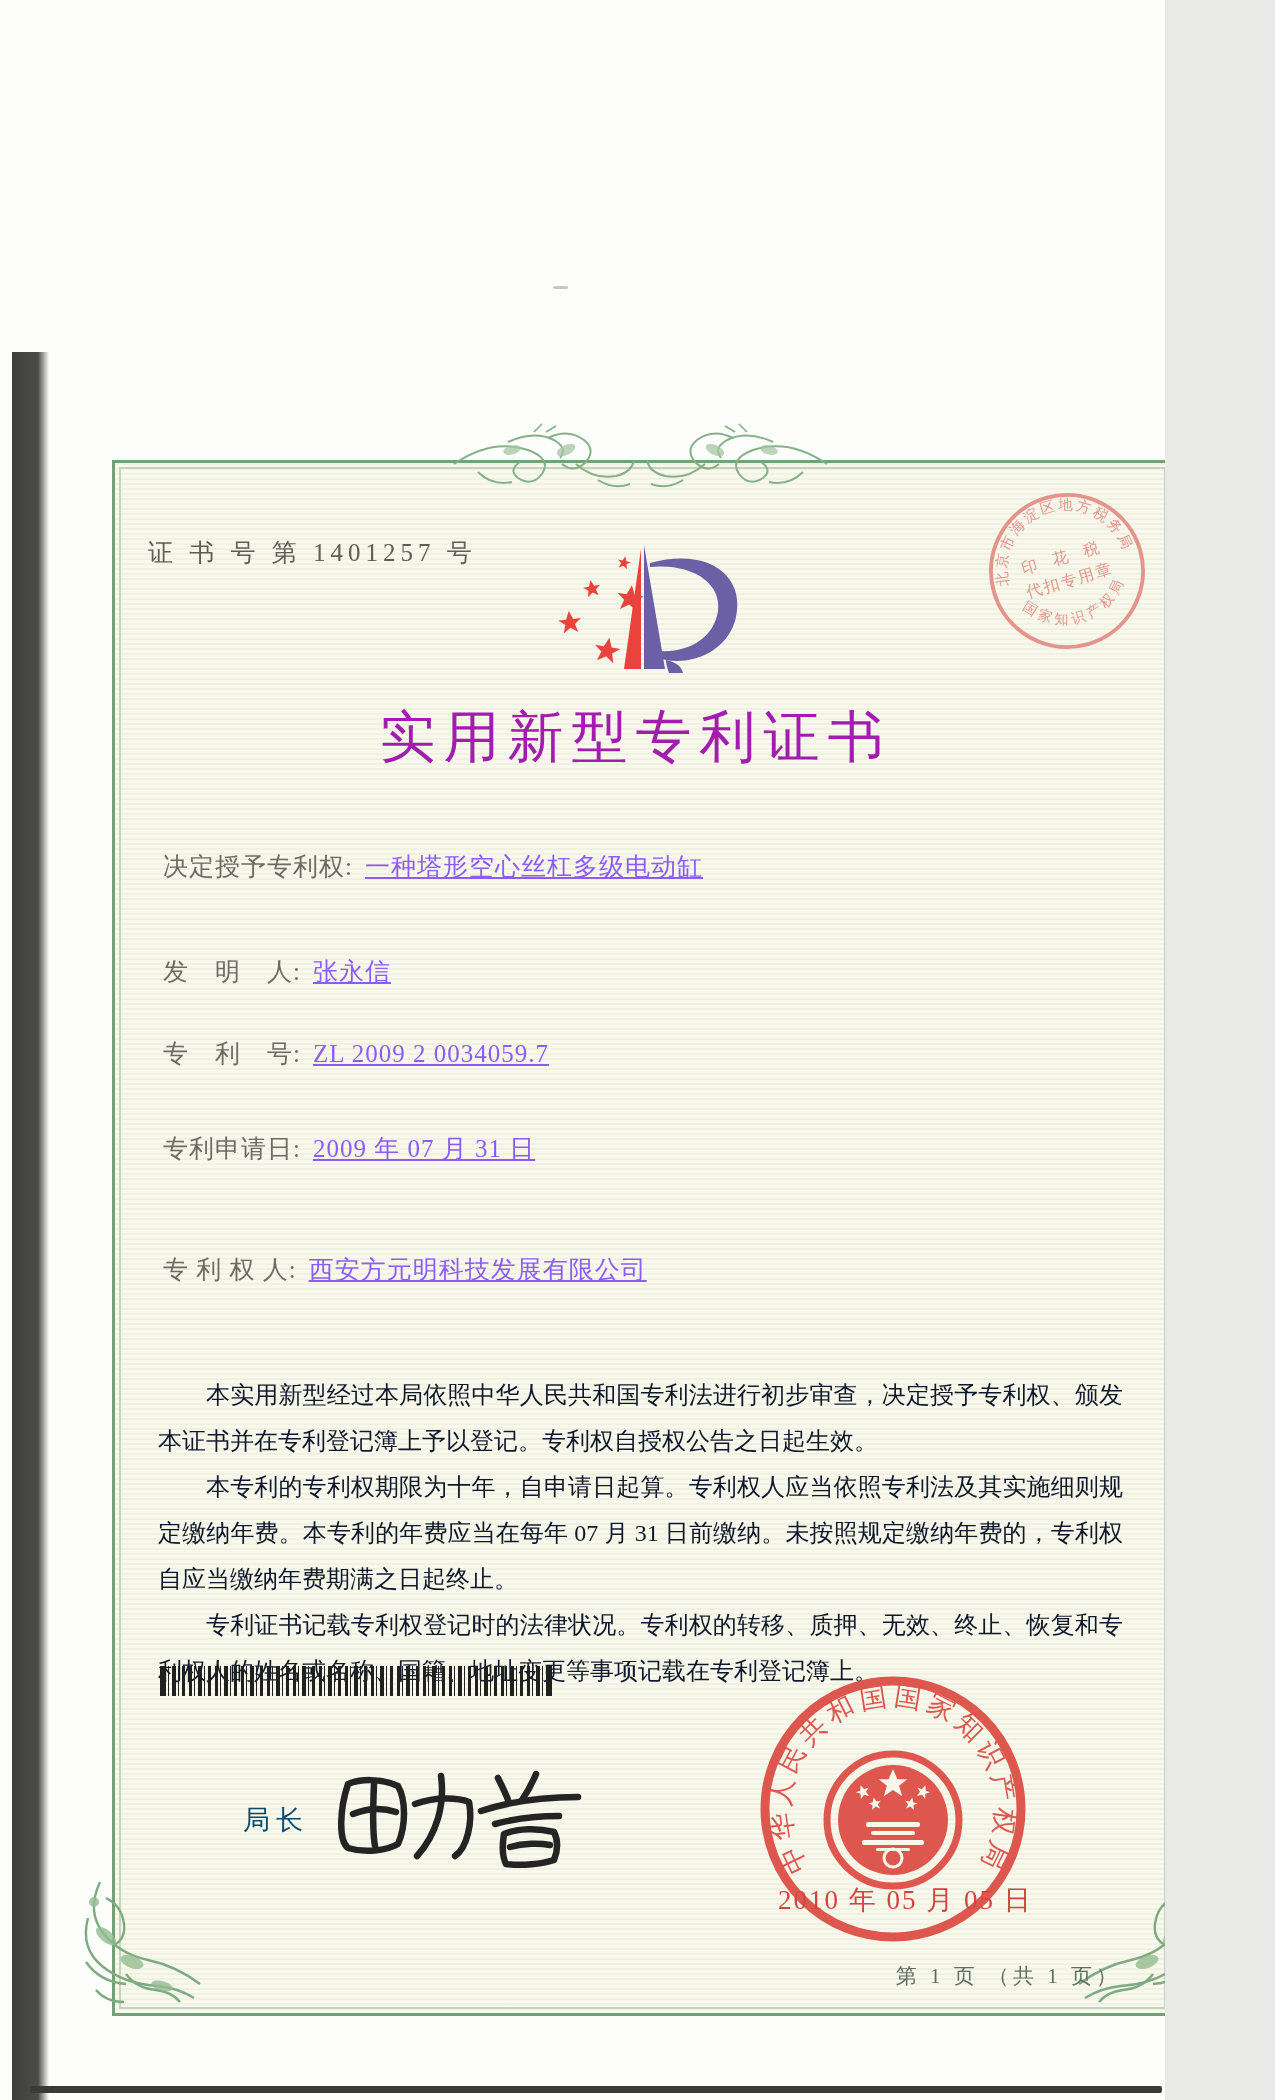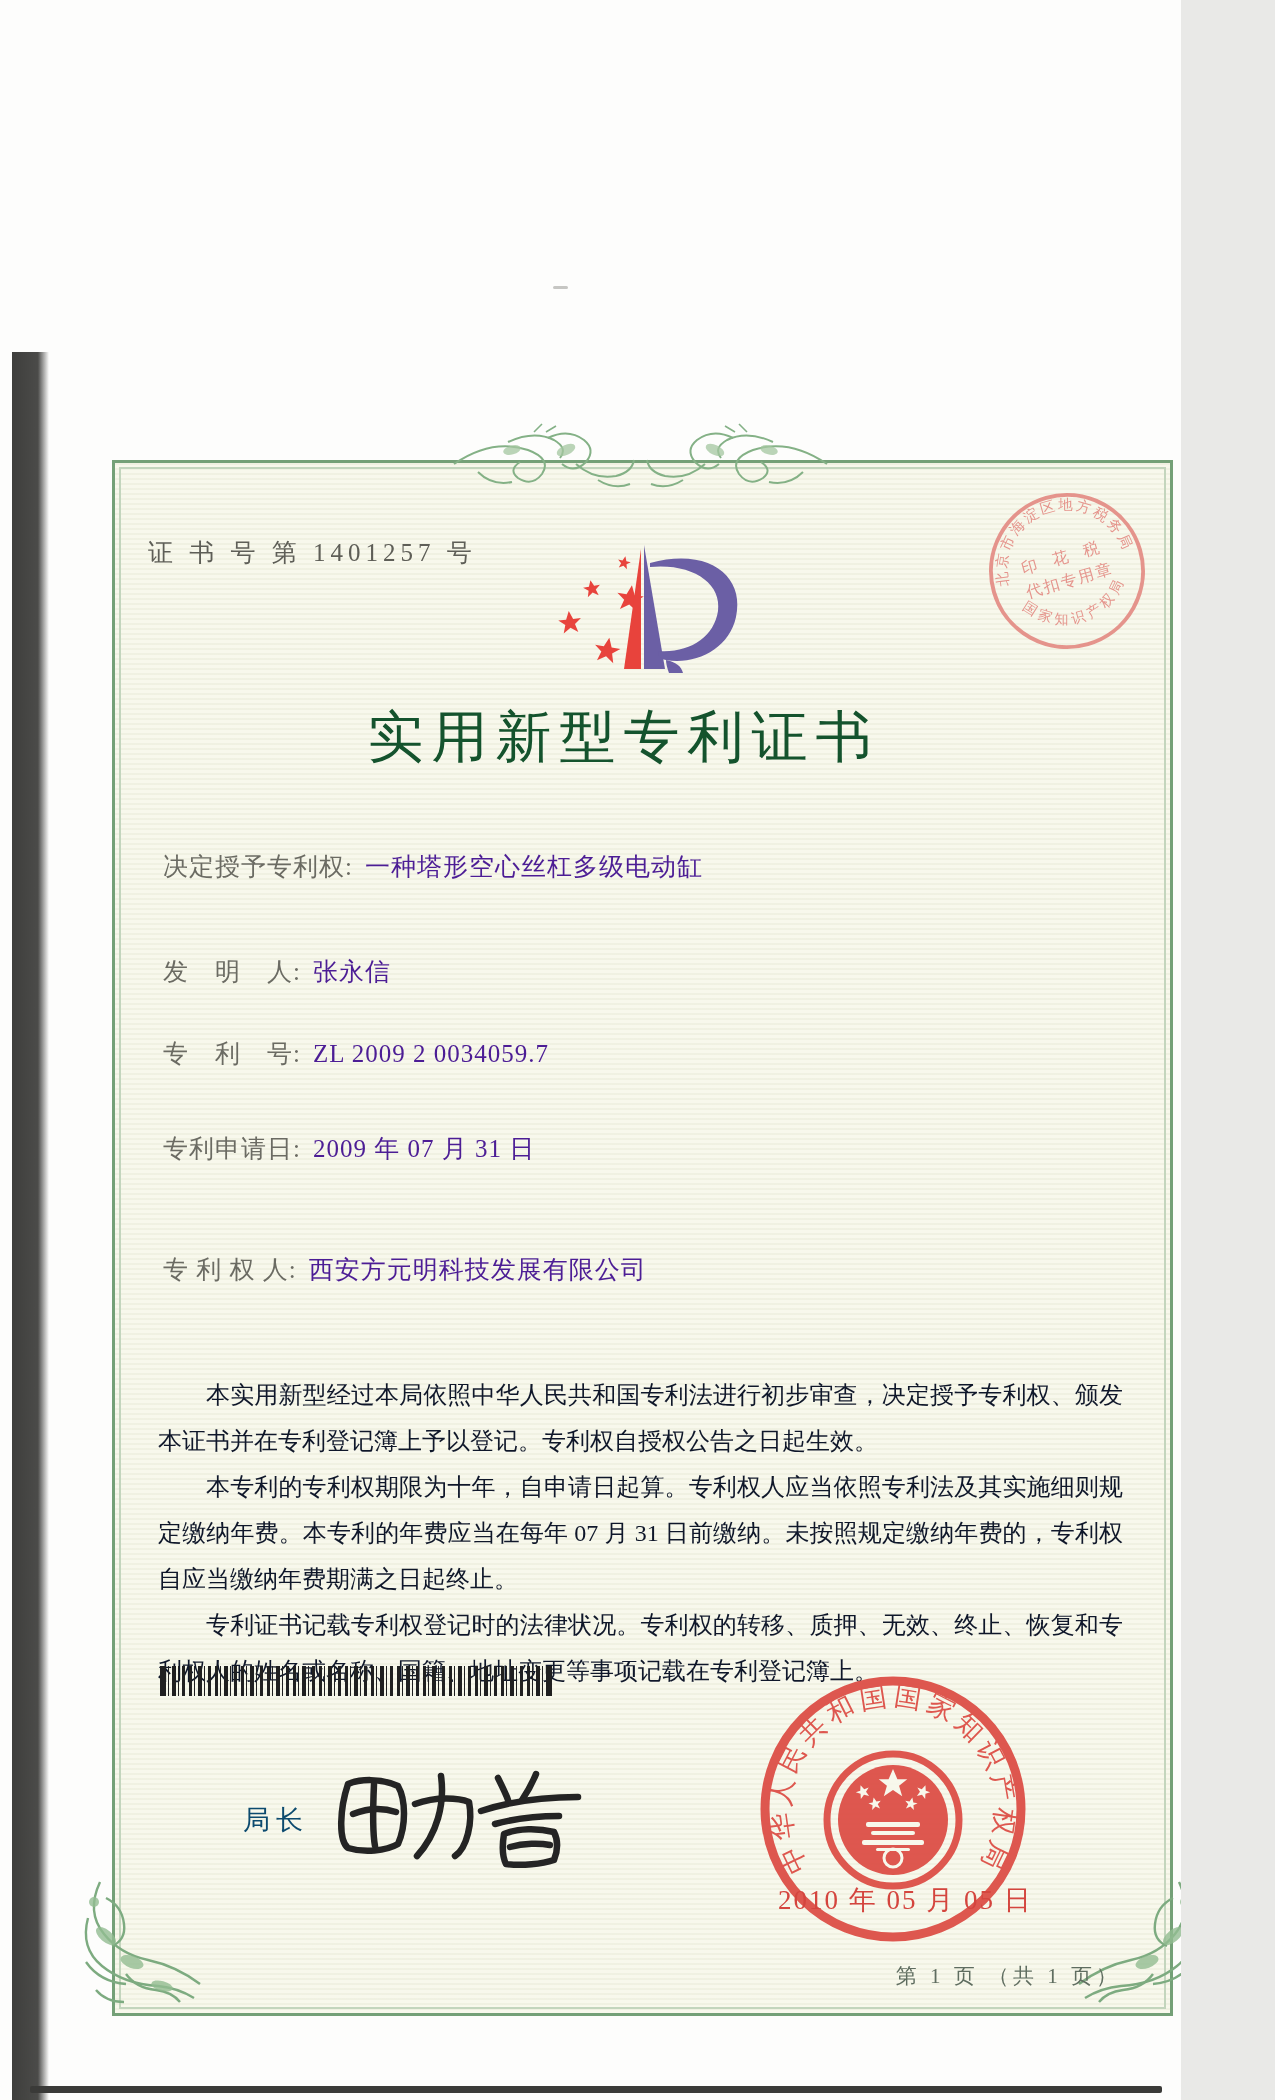--- a/index.html
+++ b/index.html
@@ -1,36 +1,36 @@
 <!DOCTYPE html>
 <html><head>
 <meta charset="utf-8">
 <style>
   html,body{margin:0;padding:0;background:#e9e9e7;}
   #page{position:relative;width:1165px;height:2100px;background:#fdfdfc;overflow:hidden;
-        font-family:"Liberation Serif","DejaVu Serif",serif;padding-left:16px;}
+        font-family:"Liberation Serif","DejaVu Serif",serif;}
   
   .strip-left{position:absolute;left:12px;top:352px;width:37px;height:1748px;
     background:linear-gradient(90deg,#3e3e3c 0,#4b4b49 70%,rgba(75,75,73,0) 100%);}
   .line-bottom{position:absolute;left:30px;top:2086px;width:1132px;height:7px;background:#3a3a38;border-radius:2px;}
   .dash-artifact{position:absolute;left:553px;top:286px;width:15px;height:3px;background:#a9a9a5;opacity:.65;border-radius:2px;}
   .edge-right{position:absolute;left:1260px;top:330px;width:3px;height:1770px;background:#dcdcd6;}
   
   .frame{position:absolute;left:112px;top:460px;width:1055px;height:1550px;
     border:3px solid #74a077;background:#f8f8ec;
     background-image:repeating-linear-gradient(180deg,rgba(205,210,180,.18) 0 2px,rgba(0,0,0,0) 2px 5px);}
   .frame-inner{position:absolute;left:4px;top:4px;right:4px;bottom:4px;border:2px solid #c3d5bd;pointer-events:none;}
   .ornament{position:absolute;pointer-events:none;}
   
   .cert-no{position:absolute;left:148px;top:536px;font-size:25px;letter-spacing:5px;color:#5e5e57;}
   .logo{position:absolute;left:530px;top:533px;}
-  .title{position:absolute;left:96px;top:700px;width:1055px;text-align:center;
-         font-size:56px;letter-spacing:8px;color:#14532d;}
+  .title{position:absolute;left:108px;top:700px;width:1055px;text-align:center;
+         font-size:56px;letter-spacing:8px;color:#a21caf;}
   .field{position:absolute;left:163px;font-size:25px;color:#6b6b63;letter-spacing:1px;white-space:nowrap;}
-  .field .val{margin-left:12px;color:#4c1d95;}
+  .field .val{margin-left:12px;color:#8b5cf6;text-decoration:underline;}
   .f0{top:850px}.f1{top:955px}.f2{top:1037px}.f3{top:1132px}.f4{top:1253px}.f5{top:1316px}
   .body-text{position:absolute;left:158px;top:1372px;width:965px;font-size:24px;
     line-height:1.92;color:#0f172a;text-align:justify;}
   .body-text p{margin:0;text-indent:2em;}
   .barcode{position:absolute;left:160px;top:1666px;width:386px;height:30px;
     border-left:3px solid #202020;border-right:3px solid #202020;
     background:repeating-linear-gradient(90deg,
       #202020 0 3px,rgba(0,0,0,0) 3px 5px,
       #202020 5px 6px,rgba(0,0,0,0) 6px 9px,
       #202020 9px 13px,rgba(0,0,0,0) 13px 15px,

